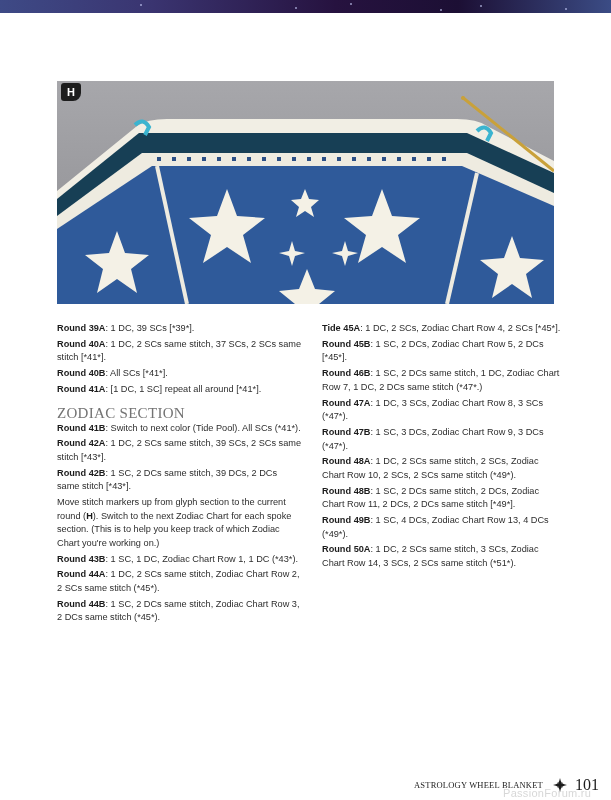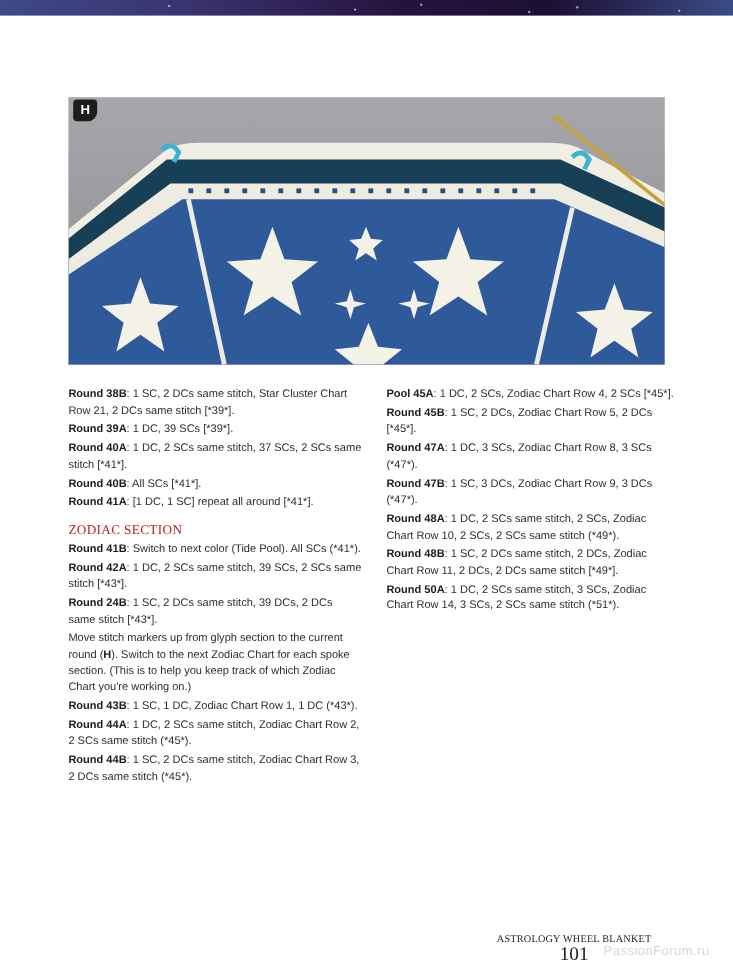--- a/index.html
+++ b/index.html
@@ -24,28 +24,27 @@
       background: #1d1d1d; border-radius: 3px 3px 8px 3px;
       color: #fff; font-weight: bold; font-size: 11px; line-height: 18px; text-align: center;
     }
 
     .col { position: absolute; top: 322px; font-size: 9.2px; line-height: 13.6px; color: #2d2d2d; }
     .col-left { left: 57px; width: 245px; }
     .col-right { left: 322px; width: 240px; }
     .para { margin-bottom: 2.2px; }
     .para b { font-weight: bold; color: #1c1c1c; }
     .section-heading {
-      font-family: "Liberation Serif", serif; font-size: 11px; letter-spacing: .3px;
-      color: #b91c1c; margin-top: 9px; margin-bottom: 1px; line-height: 15px;
+      font-family: "Liberation Serif", serif; font-size: 15px; letter-spacing: .3px;
+      color: #737373; margin-top: 9px; margin-bottom: 1px; line-height: 15px;
     }
 
     .footer {
       position: absolute; left: 414px; top: 777px; height: 16px; display: flex; align-items: center;
       font-family: "Liberation Serif", serif;
-      flex-direction: column;
     }
     .footer-title { font-size: 8.5px; letter-spacing: .2px; color: #1c1c1c; }
     .footer-star { margin-left: 10px; margin-right: 8px; width: 14px; height: 14px; }
     .footer-page { font-size: 16px; color: #1c1c1c; }
     .watermark {
       position: absolute; left: 503px; top: 787px; font-size: 11px; color: rgba(140,140,140,.35);
       font-family: "Liberation Sans", sans-serif; letter-spacing: .3px;
     }
   </style>
 </head>
@@ -111,46 +110,47 @@
     <path d="M78 44 q8 -8 14 2 l-4 8" stroke="#3bb4d0" stroke-width="4" fill="none"></path>
     <path d="M420 50 q8 -8 14 2 l-4 8" stroke="#3bb4d0" stroke-width="4" fill="none"></path>
 
     <path d="M405 16 L497 90" stroke="#c9a13a" stroke-width="3" fill="none"></path>
     <circle cx="406" cy="17" r="2" fill="#c9a13a"></circle>
   </svg>
   <div class="photo-badge">H</div>
 </div>
 
 <div class="col col-left">
-  <div class="para"><b>Round 38B</b><span>: 1 SC, 2 DCs same stitch, Star Cluster Chart Row 21, 2 DCs same stitch [*39*].</span></div>
   <div class="para"><b>Round 39A</b><span>: 1 DC, 39 SCs [*39*].</span></div>
   <div class="para"><b>Round 40A</b><span>: 1 DC, 2 SCs same stitch, 37 SCs, 2 SCs same stitch [*41*].</span></div>
   <div class="para"><b>Round 40B</b><span>: All SCs [*41*].</span></div>
   <div class="para"><b>Round 41A</b><span>: [1 DC, 1 SC] repeat all around [*41*].</span></div>
 
   <div class="section-heading">ZODIAC SECTION</div>
 
   <div class="para"><b>Round 41B</b><span>: Switch to next color (Tide Pool). All SCs (*41*).</span></div>
   <div class="para"><b>Round 42A</b><span>: 1 DC, 2 SCs same stitch, 39 SCs, 2 SCs same stitch [*43*].</span></div>
-  <div class="para"><b>Round 24B</b><span>: 1 SC, 2 DCs same stitch, 39 DCs, 2 DCs same stitch [*43*].</span></div>
+  <div class="para"><b>Round 42B</b><span>: 1 SC, 2 DCs same stitch, 39 DCs, 2 DCs same stitch [*43*].</span></div>
 
   <div class="para"><span>Move stitch markers up from glyph section to the current round (</span><b>H</b><span>). Switch to the next Zodiac Chart for each spoke section. (This is to help you keep track of which Zodiac Chart you're working on.)</span></div>
 
   <div class="para"><b>Round 43B</b><span>: 1 SC, 1 DC, Zodiac Chart Row 1, 1 DC (*43*).</span></div>
   <div class="para"><b>Round 44A</b><span>: 1 DC, 2 SCs same stitch, Zodiac Chart Row 2, 2 SCs same stitch (*45*).</span></div>
   <div class="para"><b>Round 44B</b><span>: 1 SC, 2 DCs same stitch, Zodiac Chart Row 3, 2 DCs same stitch (*45*).</span></div>
 </div>
 
 <div class="col col-right">
-  <div class="para"><b>Pool 45A</b><span>: 1 DC, 2 SCs, Zodiac Chart Row 4, 2 SCs [*45*].</span></div>
+  <div class="para"><b>Tide 45A</b><span>: 1 DC, 2 SCs, Zodiac Chart Row 4, 2 SCs [*45*].</span></div>
   <div class="para"><b>Round 45B</b><span>: 1 SC, 2 DCs, Zodiac Chart Row 5, 2 DCs [*45*].</span></div>
+  <div class="para"><b>Round 46B</b><span>: 1 SC, 2 DCs same stitch, 1 DC, Zodiac Chart Row 7, 1 DC, 2 DCs same stitch (*47*.)</span></div>
   <div class="para"><b>Round 47A</b><span>: 1 DC, 3 SCs, Zodiac Chart Row 8, 3 SCs (*47*).</span></div>
   <div class="para"><b>Round 47B</b><span>: 1 SC, 3 DCs, Zodiac Chart Row 9, 3 DCs (*47*).</span></div>
   <div class="para"><b>Round 48A</b><span>: 1 DC, 2 SCs same stitch, 2 SCs, Zodiac Chart Row 10, 2 SCs, 2 SCs same stitch (*49*).</span></div>
   <div class="para"><b>Round 48B</b><span>: 1 SC, 2 DCs same stitch, 2 DCs, Zodiac Chart Row 11, 2 DCs, 2 DCs same stitch [*49*].</span></div>
+  <div class="para"><b>Round 49B</b><span>: 1 SC, 4 DCs, Zodiac Chart Row 13, 4 DCs (*49*).</span></div>
   <div class="para"><b>Round 50A</b><span>: 1 DC, 2 SCs same stitch, 3 SCs, Zodiac Chart Row 14, 3 SCs, 2 SCs same stitch (*51*).</span></div>
 </div>
 
 <div class="footer">
   <span class="footer-title">ASTROLOGY WHEEL BLANKET</span>
   <svg class="footer-star" viewBox="0 0 14 14">
     <polygon points="7,0 8.4,5.6 14,7 8.4,8.4 7,14 5.6,8.4 0,7 5.6,5.6" fill="#1c1c1c"></polygon>
     <polygon points="7,3 9.5,4.5 11,7 9.5,9.5 7,11 4.5,9.5 3,7 4.5,4.5" fill="#1c1c1c" opacity=".6"></polygon>
   </svg>
   <span class="footer-page">101</span>

